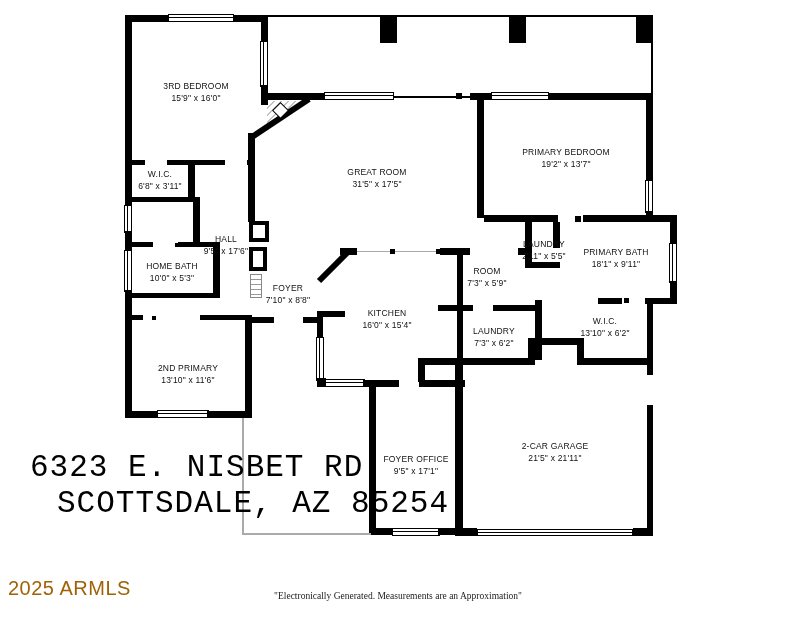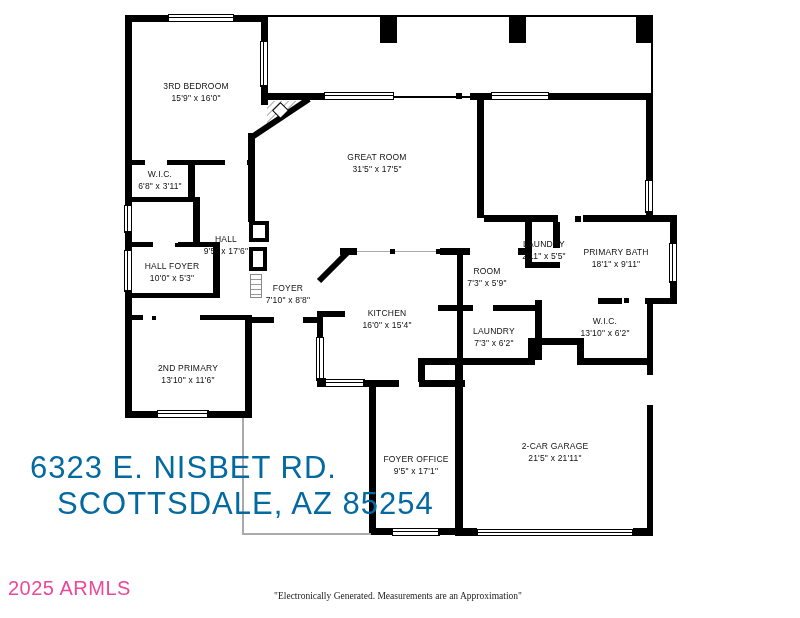--- a/index.html
+++ b/index.html
@@ -11,23 +11,23 @@
   .tick{position:absolute;background:#000;}
   .winh{position:absolute;border:1px solid #000;box-sizing:border-box;
         background:linear-gradient(to bottom,#fff 2px,#000 2px,#000 3px,#fff 3px);}
   .winv{position:absolute;border:1px solid #000;box-sizing:border-box;
         background:linear-gradient(to right,#fff 2px,#000 2px,#000 3px,#fff 3px);}
   .closet{position:absolute;border:4px solid #000;background:#fff;box-sizing:border-box;}
   .shelf{position:absolute;border:1px solid #888;box-sizing:border-box;
          background:repeating-linear-gradient(to bottom,#fff 0 4px,#999 4px 5px);}
   .room-label{position:absolute;transform:translate(-50%,-50%);text-align:center;
               font-size:8.5px;line-height:1.45;letter-spacing:.2px;color:#111;white-space:nowrap;}
-  .addr{position:absolute;font-family:Liberation Sans, sans-serif;font-size:31px;
-        letter-spacing:1px;color:#0369a1;white-space:nowrap;}
-  .armls{position:absolute;left:8px;top:577px;font-size:20px;color:#ec4899;letter-spacing:.5px;}
+  .addr{position:absolute;font-family:Liberation Mono, monospace;font-size:31px;
+        letter-spacing:1px;color:#000000;white-space:nowrap;}
+  .armls{position:absolute;left:8px;top:577px;font-size:20px;color:#a16207;letter-spacing:.5px;}
   .disclaimer{position:absolute;left:398px;top:591px;transform:translateX(-50%);
               font-family:"Liberation Serif",serif;font-size:9.5px;color:#222;white-space:nowrap;}
   svg.overlay{position:absolute;left:0;top:0;pointer-events:none;}
 </style>
 </head>
 <body>
 
 <div class="canvas">
 
   <div class="wall" style="left:125px;top:15px;width:45px;height:7px"></div>
@@ -150,34 +150,38 @@
     <polygon points="267,101 306,101 267,133" fill="url(#hatch)"></polygon>
     <line x1="309" y1="99" x2="252" y2="137" stroke="#000" stroke-width="6"></line>
     <rect x="275" y="105" width="11" height="11" fill="#fff" stroke="#000" stroke-width="1" transform="rotate(45 280.5 110.5)"></rect>
     <line x1="319" y1="281" x2="348" y2="252" stroke="#000" stroke-width="6"></line>
   </svg>
 
   <div class="room-label" style="left:196px;top:92px">
     <div>3RD BEDROOM</div>
     <div>15'9" x 16'0"</div>
   </div>
-  <div class="room-label" style="left:377px;top:163px">
+  <div class="room-label" style="left:377px;top:178px">
     <div>GREAT ROOM</div>
     <div>31'5" x 17'5"</div>
+  </div>
+  <div class="room-label" style="left:566px;top:158px">
+    <div>PRIMARY BEDROOM</div>
+    <div>19'2" x 13'7"</div>
   </div>
   <div class="room-label" style="left:160px;top:180px">
     <div>W.I.C.</div>
     <div>6'8" x 3'11"</div>
   </div>
   <div class="room-label" style="left:226px;top:245px">
     <div>HALL</div>
     <div>9'5" x 17'6"</div>
   </div>
   <div class="room-label" style="left:172px;top:272px">
-    <div>HALL FOYER</div>
+    <div>HOME BATH</div>
     <div>10'0" x 5'3"</div>
   </div>
   <div class="room-label" style="left:288px;top:294px">
     <div>FOYER</div>
     <div>7'10" x 8'8"</div>
   </div>
   <div class="room-label" style="left:387px;top:319px">
     <div>KITCHEN</div>
     <div>16'0" x 15'4"</div>
   </div>

